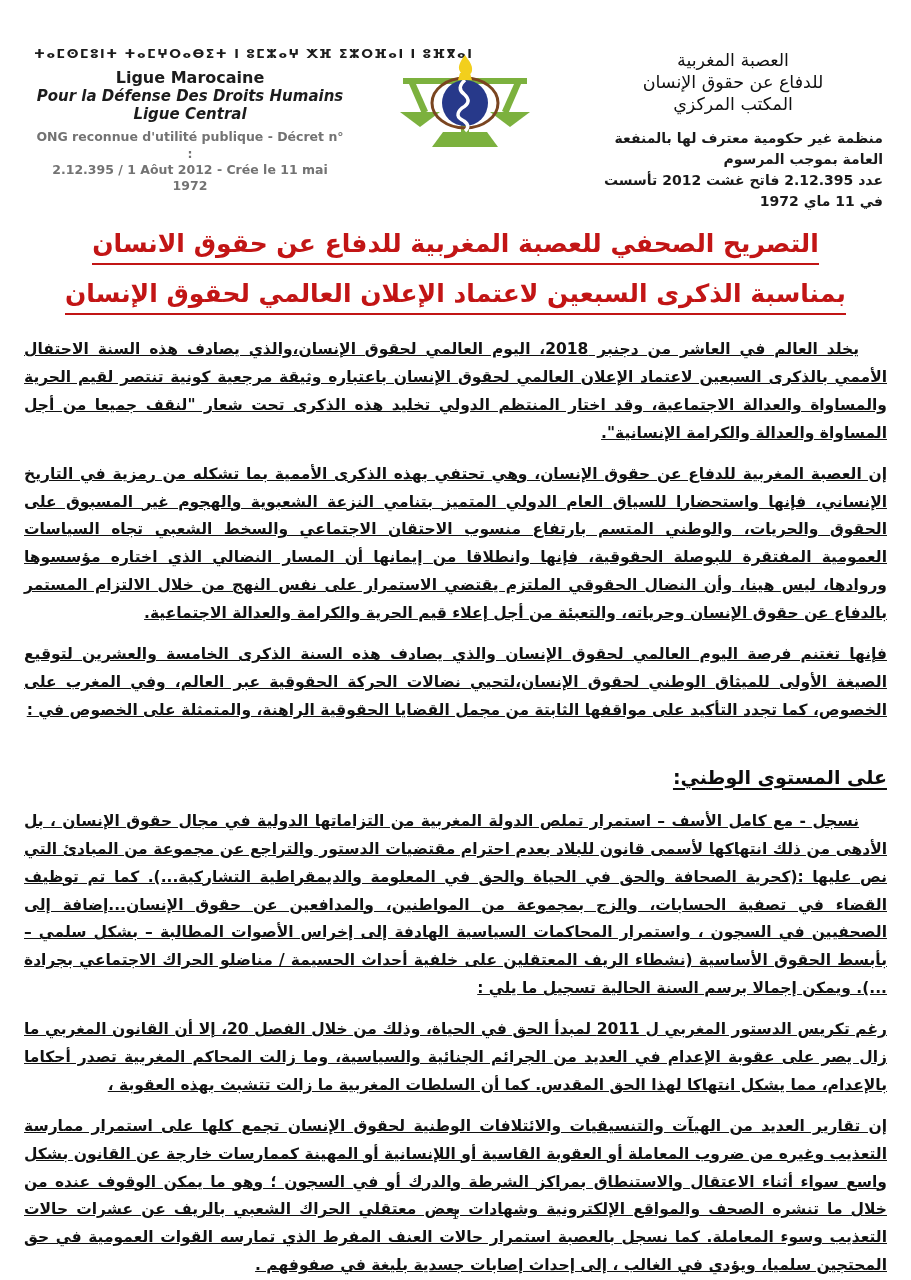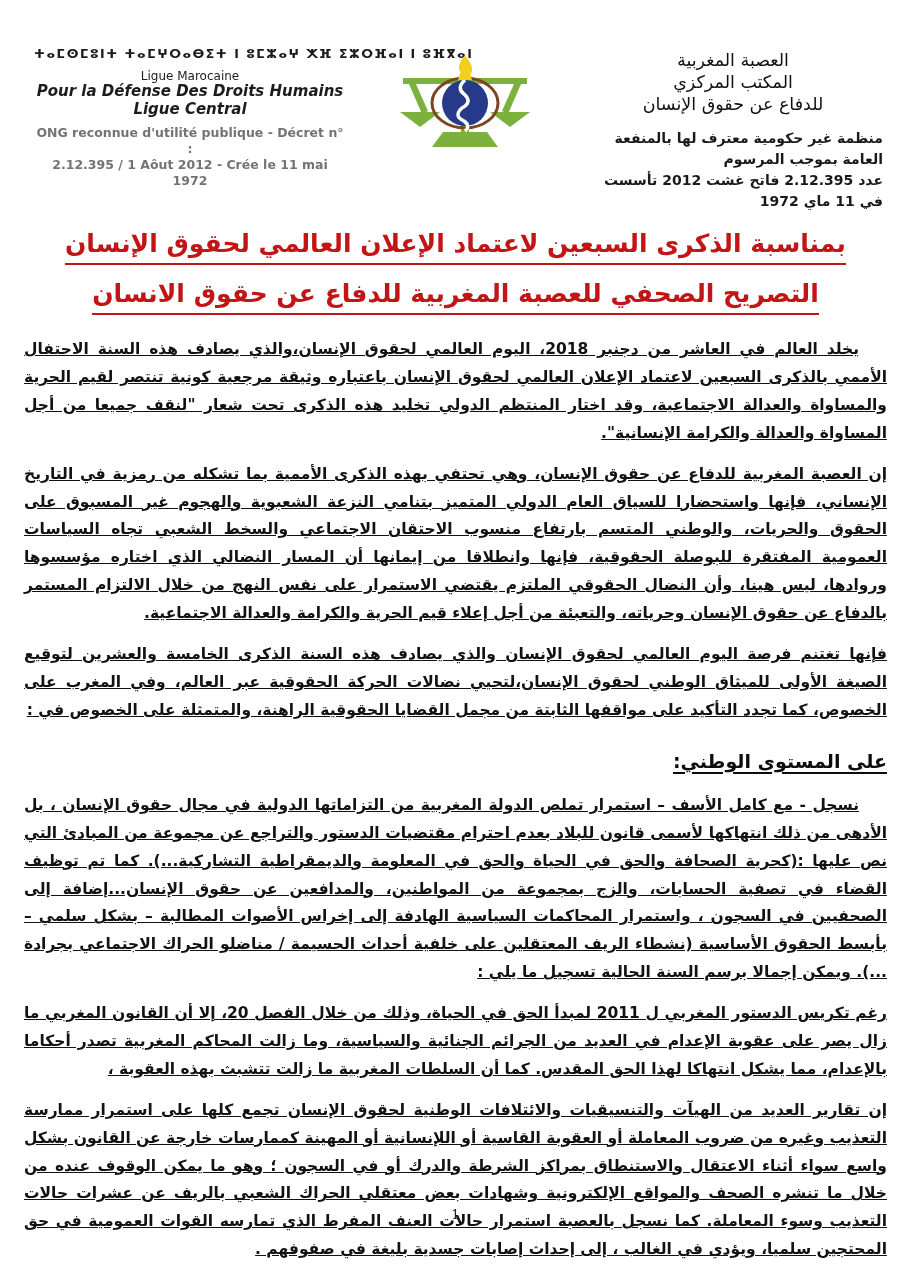--- a/index.html
+++ b/index.html
@@ -15,21 +15,21 @@
   
   .header {
     display:flex;
     justify-content:space-between;
     align-items:flex-start;
     padding:46px 28px 0 34px;
     direction:ltr;
   }
   .hdr-left { width:312px; text-align:center; color:#1c1c1c; }
   .tifinagh { font-size:12.5px; font-weight:bold; letter-spacing:1.5px; white-space:nowrap; margin-bottom:8px; }
-  .fr-b1 { font-size:12px; font-weight:normal; line-height:1.18; }
+  .fr-b1 { font-size:16px; font-weight:bold; line-height:1.18; }
   .fr-b2 { font-size:15px; font-weight:bold; line-height:1.18;font-style:italic; }
   .fr-s  { font-size:12.5px; font-weight:600; color:#737373; margin-top:6px; line-height:1.3; }
   .hdr-logo { width:170px; display:flex; justify-content:center; padding-top:8px; }
   .hdr-right { width:300px; text-align:center; direction:rtl; color:#111; padding-top:4px; }
   .ar-main { font-size:17.5px; line-height:1.25; font-weight:500; }
   .ar-small { font-size:14px; font-weight:bold; margin-top:12px; line-height:1.5; color:#1a1a1a;text-align:right; }
   
   .doc-title { direction:rtl; text-align:center; margin-top:16px; }
   .doc-title .t-line {
     display:inline-block;
@@ -53,21 +53,21 @@
   }
   .para { margin-bottom:13px;text-decoration:underline; }
   .para.indent { text-indent:28px; }
   .sec-head {
     display:inline-block;
     font-size:19px;
     font-weight:bold;
     text-decoration:underline;
     text-decoration-thickness:2px;
     text-underline-offset:4px;
-    margin:6px 0 14px 0;
+    margin:22px 0 14px 0;
     color:#0d0d0d;
   }
   
   .footer {
     position:absolute;
     bottom:58px; left:0; right:0;
     text-align:center;
     font-size:13px;
     color:#222;
     font-family:"DejaVu Serif", serif;
@@ -111,32 +111,32 @@
 
         <g fill="#f2cf1d">
           <path d="M70,1 c-6,8 -8,13 -4,18 c3,4 10,3 11,-2 c1,-6 -3,-10 -7,-16 z"></path>
           <polygon points="65,19 75,19 77,26 63,26"></polygon>
         </g>
       </svg>
     </div>
 
     <div class="hdr-right">
       <div class="ar-main">العصبة المغربية</div>
+      <div class="ar-main">للدفاع عن حقوق الإنسان</div>
       <div class="ar-main">المكتب المركزي</div>
-      <div class="ar-main">للدفاع عن حقوق الإنسان</div>
       <div class="ar-small">
         <div>منظمة غير حكومية معترف لها بالمنفعة العامة بموجب المرسوم</div>
         <div>عدد 2.12.395 فاتح غشت 2012 تأسست في 11 ماي 1972</div>
       </div>
     </div>
   </div>
 
   <div class="doc-title">
+    <div><span class="t-line">التصريح الصحفي للعصبة المغربية للدفاع عن حقوق الانسان</span></div>
     <div><span class="t-line">بمناسبة الذكرى السبعين لاعتماد الإعلان العالمي لحقوق الإنسان</span></div>
-    <div><span class="t-line">التصريح الصحفي للعصبة المغربية للدفاع عن حقوق الانسان</span></div>
   </div>
 
   <div class="body-text">
 
     <p class="para indent">يخلد العالم في العاشر من دجنبر 2018، اليوم العالمي لحقوق الإنسان،والذي يصادف هذه السنة الاحتفال الأممي بالذكرى السبعين لاعتماد الإعلان العالمي لحقوق الإنسان باعتباره وثيقة مرجعية كونية تنتصر لقيم الحرية والمساواة والعدالة الاجتماعية، وقد اختار المنتظم الدولي تخليد هذه الذكرى تحت شعار "لنقف جميعا من أجل المساواة والعدالة والكرامة الإنسانية".</p>
     <p class="para">إن العصبة المغربية للدفاع عن حقوق الإنسان، وهي تحتفي بهذه الذكرى الأممية بما تشكله من رمزية في التاريخ الإنساني، فإنها واستحضارا للسياق العام الدولي المتميز بتنامي النزعة الشعبوية والهجوم غير المسبوق على الحقوق والحريات، والوطني المتسم بارتفاع منسوب الاحتقان الاجتماعي والسخط الشعبي تجاه السياسات العمومية المفتقرة للبوصلة الحقوقية، فإنها وانطلاقا من إيمانها أن المسار النضالي الذي اختاره مؤسسوها وروادها، ليس هينا، وأن النضال الحقوقي الملتزم يقتضي الاستمرار على نفس النهج من خلال الالتزام المستمر بالدفاع عن حقوق الإنسان وحرياته، والتعبئة من أجل إعلاء قيم الحرية والكرامة والعدالة الاجتماعية.</p>
     <p class="para">فإنها تغتنم فرصة اليوم العالمي لحقوق الإنسان والذي يصادف هذه السنة الذكرى الخامسة والعشرين لتوقيع الصيغة الأولى للميثاق الوطني لحقوق الإنسان،لتحيي نضالات الحركة الحقوقية عبر العالم، وفي المغرب على الخصوص، كما تجدد التأكيد على مواقفها الثابتة من مجمل القضايا الحقوقية الراهنة، والمتمثلة على الخصوص في :</p>
 
     <div>
       <span class="sec-head">على المستوى الوطني:</span>

